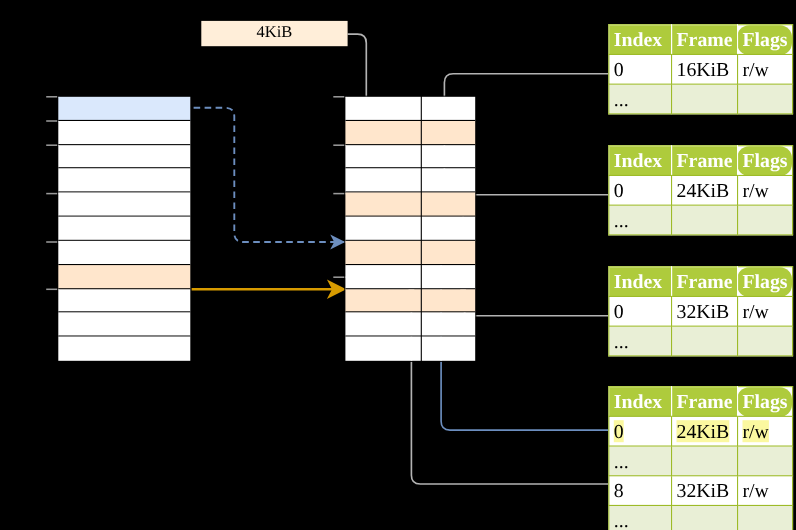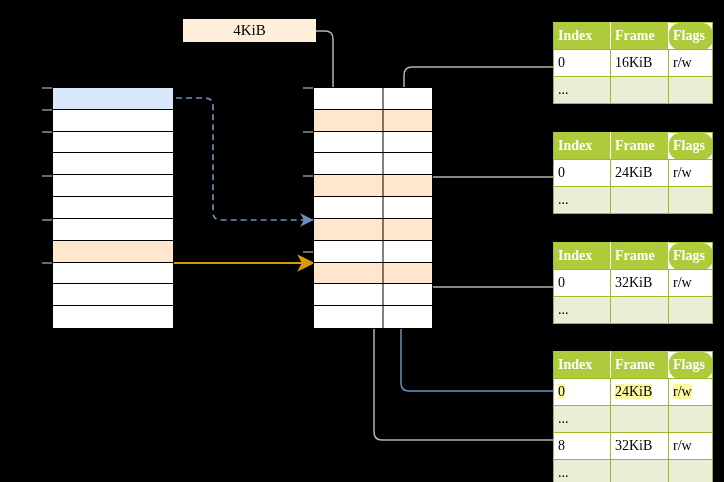--- a/index.html
+++ b/index.html
@@ -56,21 +56,21 @@
     z-index: 3;
   }
 
   
   .ptable {
     position: absolute;
     border-collapse: collapse;
     table-layout: fixed;
     z-index: 3;
     background: #ffffff;
-    font-size: 14px;
+    font-size: 18px;
   }
   .ptable th, .ptable td {
     border: 1px solid #9dbb28;
     padding: 1px 4px;
     height: 27px;
     box-sizing: border-box;
     text-align: left;
     font-weight: normal;
     color: #000000;
     overflow: hidden;

